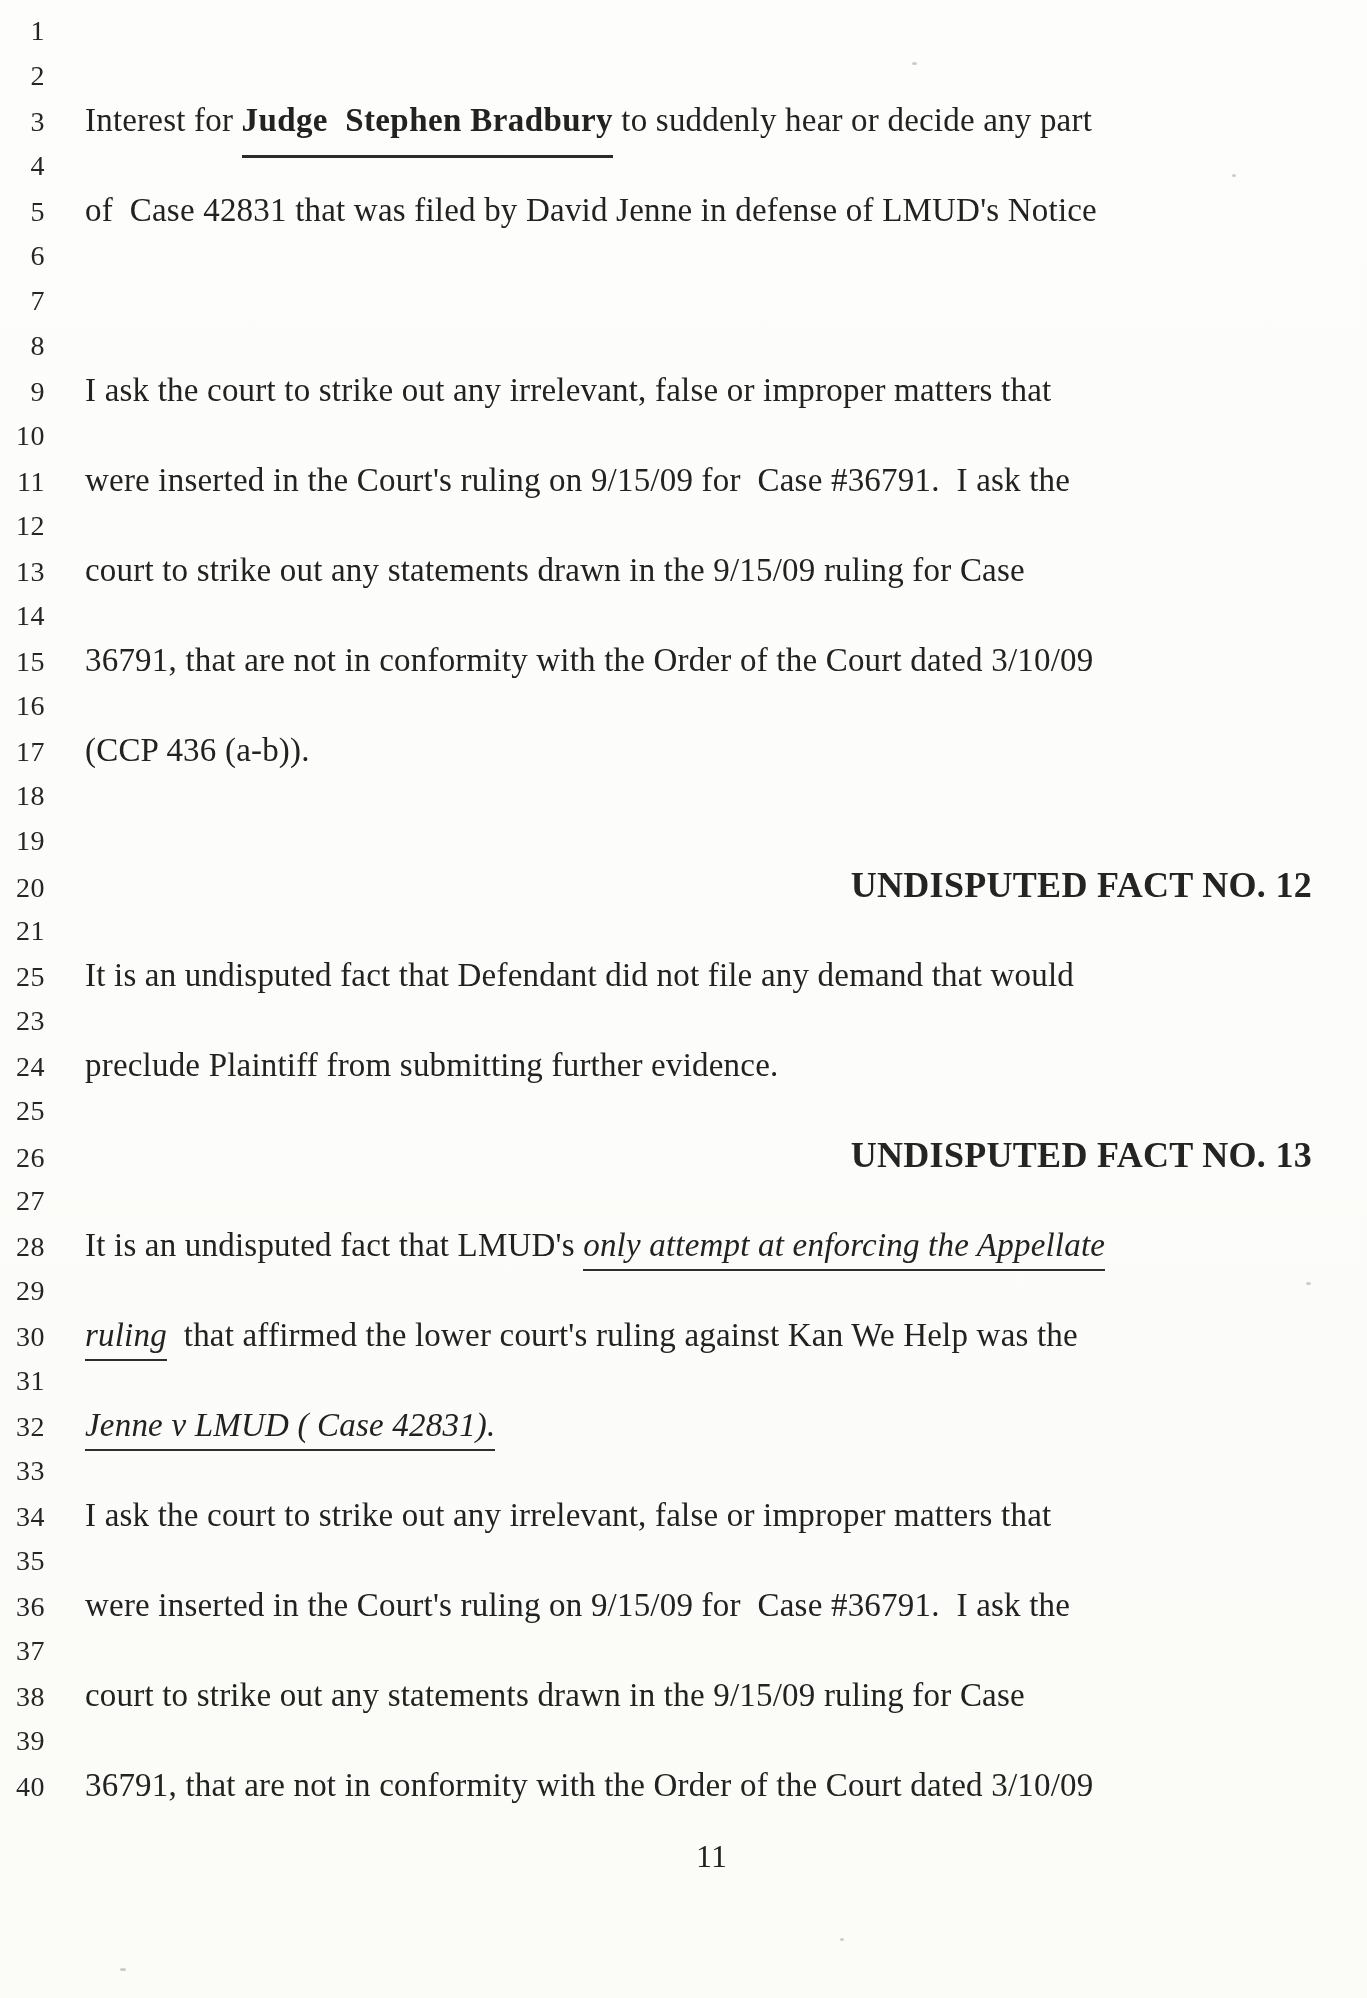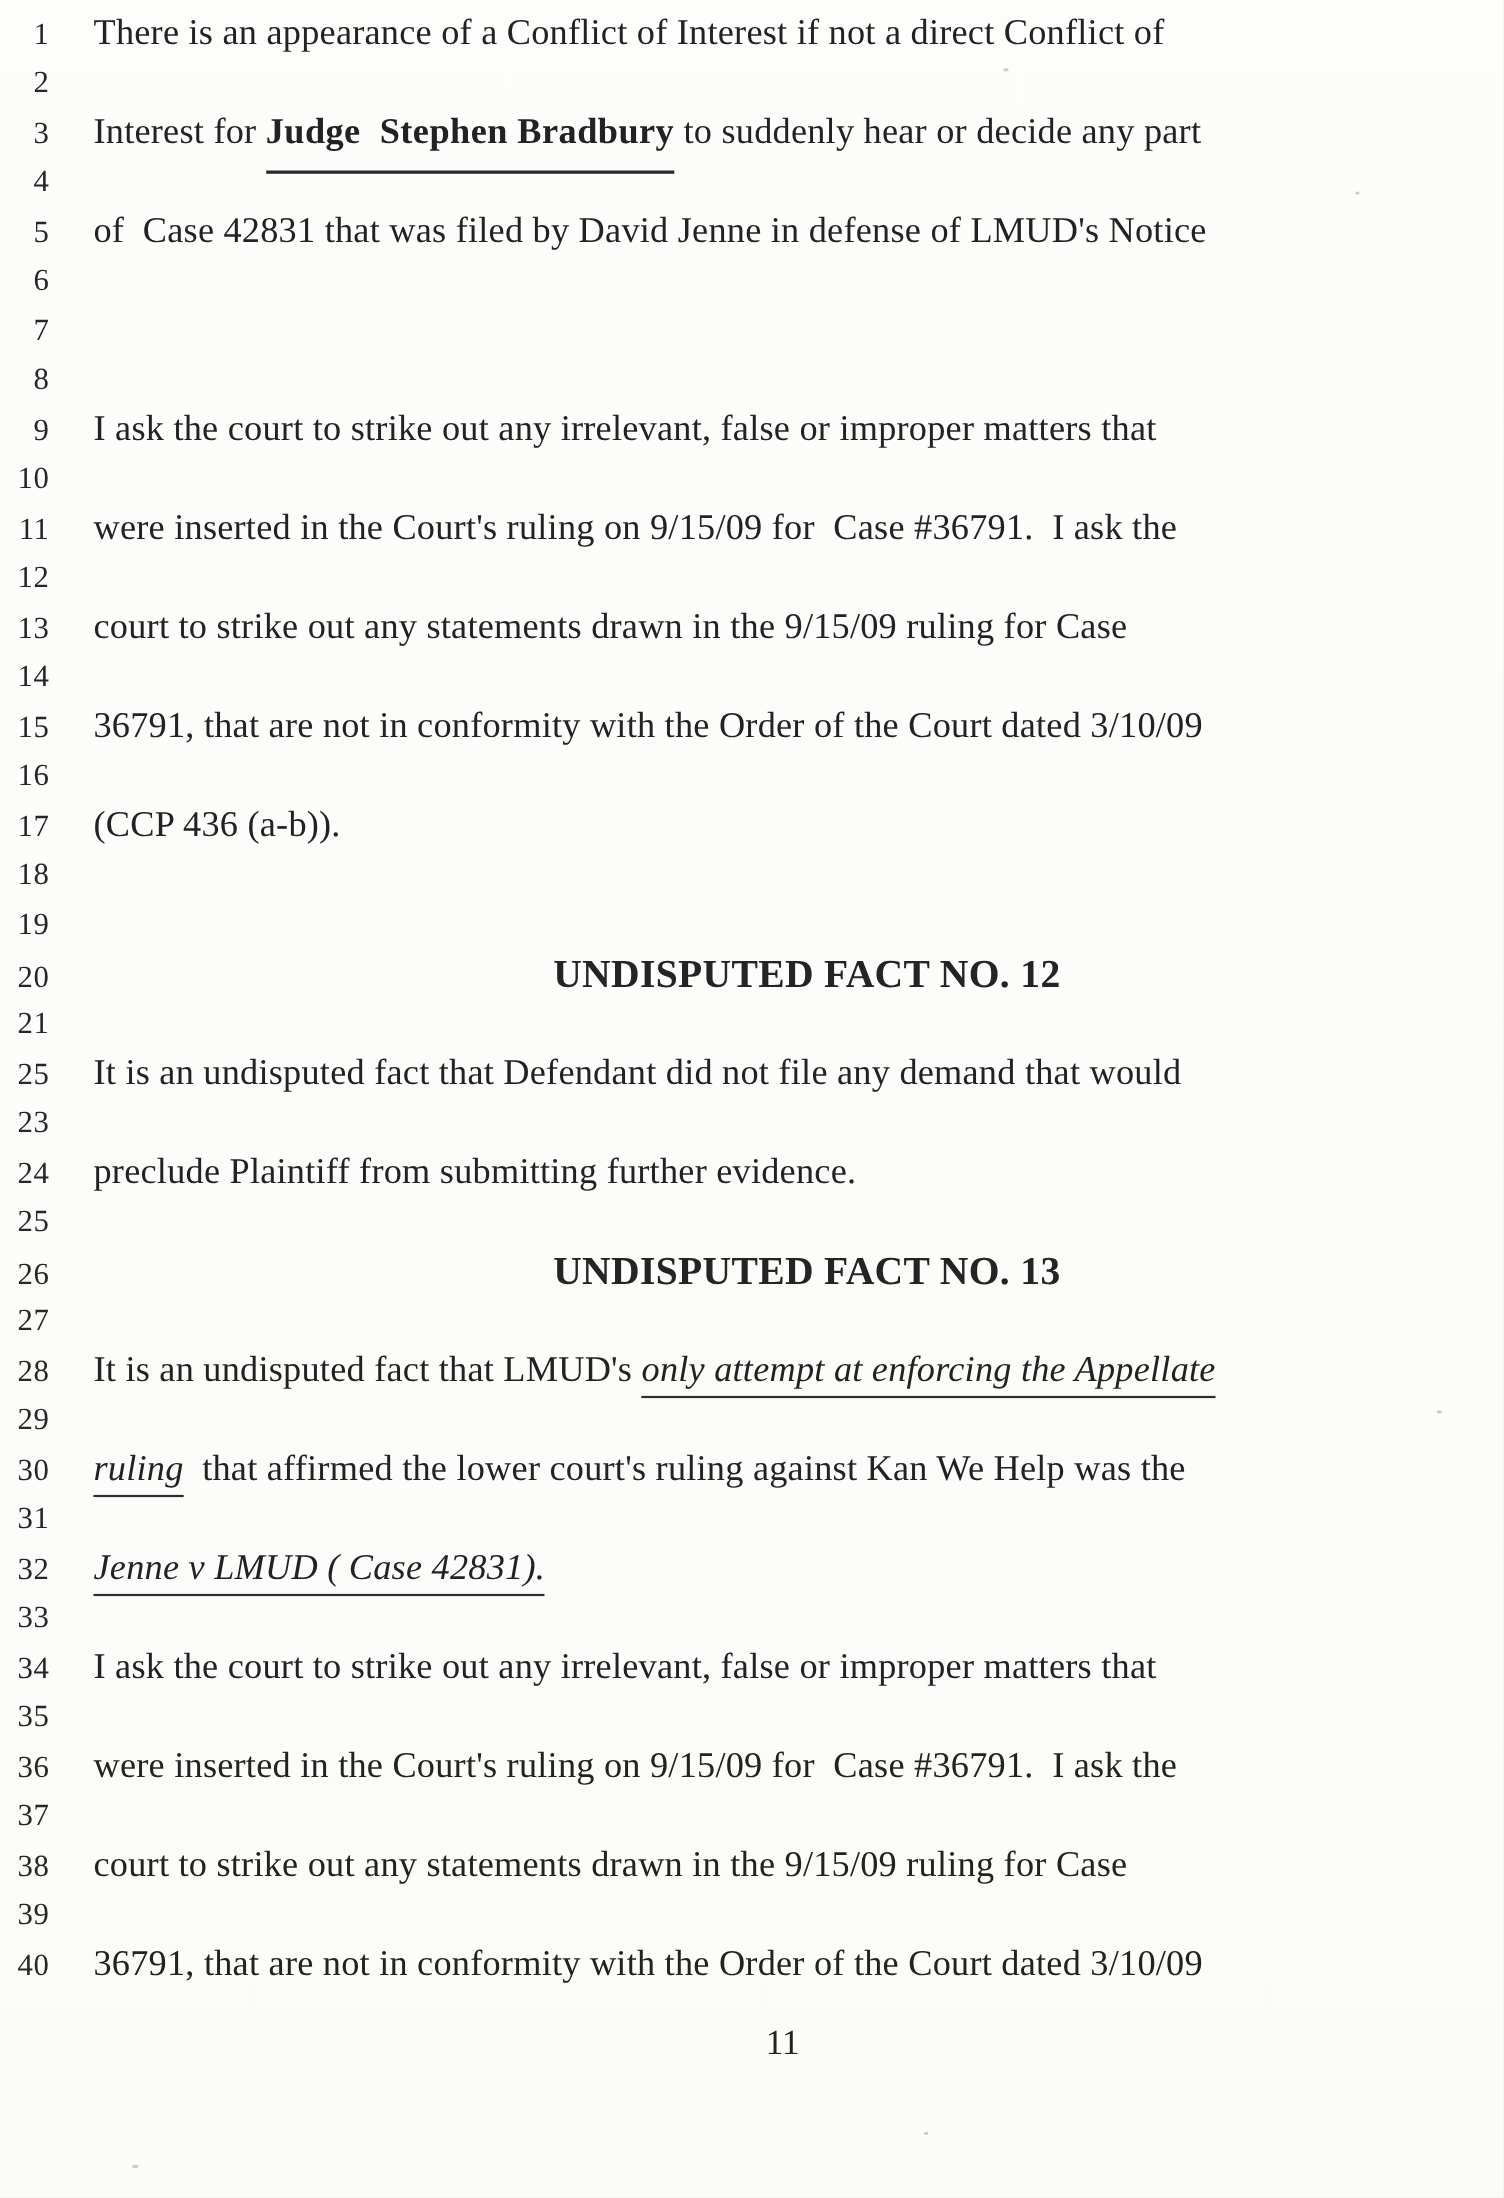--- a/index.html
+++ b/index.html
@@ -39,21 +39,21 @@
   }
   .line-text {
     flex: 1 1 auto;
     margin-left: 40px;
     margin-right: 55px;
     font-size: 33px;
     letter-spacing: 0.2px;
     color: #222;
   }
   .line-text.center {
-    text-align: center;
+    text-align: right;
     padding-left: 70px; 
   }
   .seg-n { font-weight: normal; }
   .seg-bu {
     font-weight: bold;
     letter-spacing: 0.4px;
     border-bottom: 3px solid #2b2b2b;
     padding-bottom: 17px;
   }
   .seg-iu {
@@ -91,21 +91,21 @@
   .speck.s2 { left: 1232px; top: 174px; width: 4px; height: 3px; }
   .speck.s3 { left: 1306px; top: 1282px; width: 5px; height: 3px; }
   .speck.s4 { left: 120px; top: 1968px; width: 6px; height: 3px; }
   .speck.s5 { left: 840px; top: 1938px; width: 4px; height: 3px; }
 </style>
 </head>
 <body>
 
 <div class="page">
   <div class="doc-lines" id="doc-lines">
-      <div class="row"><span class="line-num">1</span><span class="line-text"><span class="seg-n">There is an appearance of a Conflict of Interest if not a direct Conflict of</span></span></div>
+      <div class="row"><span class="line-num">1</span></div>
       <div class="row"><span class="line-num">2</span><span class="line-text"></span></div>
       <div class="row"><span class="line-num">3</span><span class="line-text"><span class="seg-n">Interest for </span><span class="seg-bu">Judge  Stephen Bradbury</span><span class="seg-n"> to suddenly hear or decide any part</span></span></div>
       <div class="row"><span class="line-num">4</span><span class="line-text"></span></div>
       <div class="row"><span class="line-num">5</span><span class="line-text"><span class="seg-n">of  Case 42831 that was filed by David Jenne in defense of LMUD's Notice</span></span></div>
       <div class="row"><span class="line-num">6</span><span class="line-text"></span></div>
       <div class="row"><span class="line-num">7</span></div>
       <div class="row"><span class="line-num">8</span><span class="line-text"></span></div>
       <div class="row"><span class="line-num">9</span><span class="line-text"><span class="seg-n">I ask the court to strike out any irrelevant, false or improper matters that</span></span></div>
       <div class="row"><span class="line-num">10</span><span class="line-text"></span></div>
       <div class="row"><span class="line-num">11</span><span class="line-text"><span class="seg-n">were inserted in the Court's ruling on 9/15/09 for  Case #36791.  I ask the</span></span></div>

